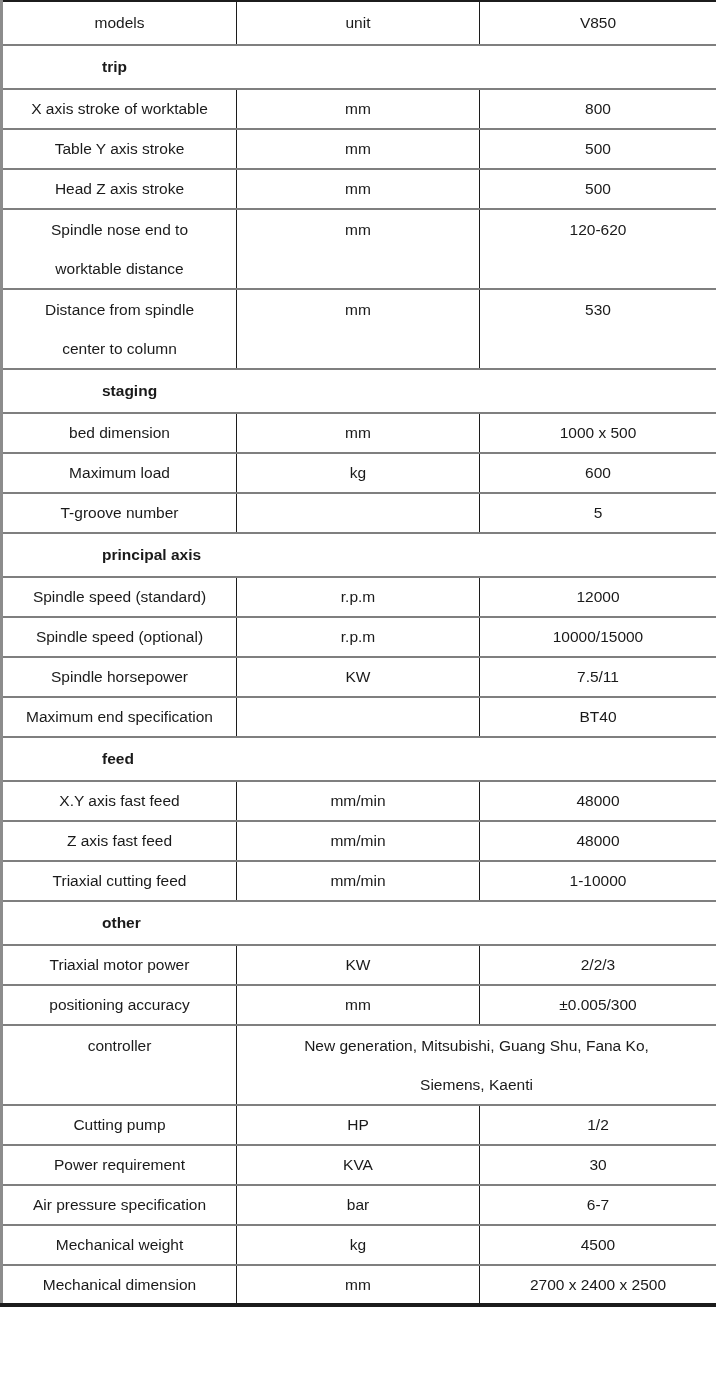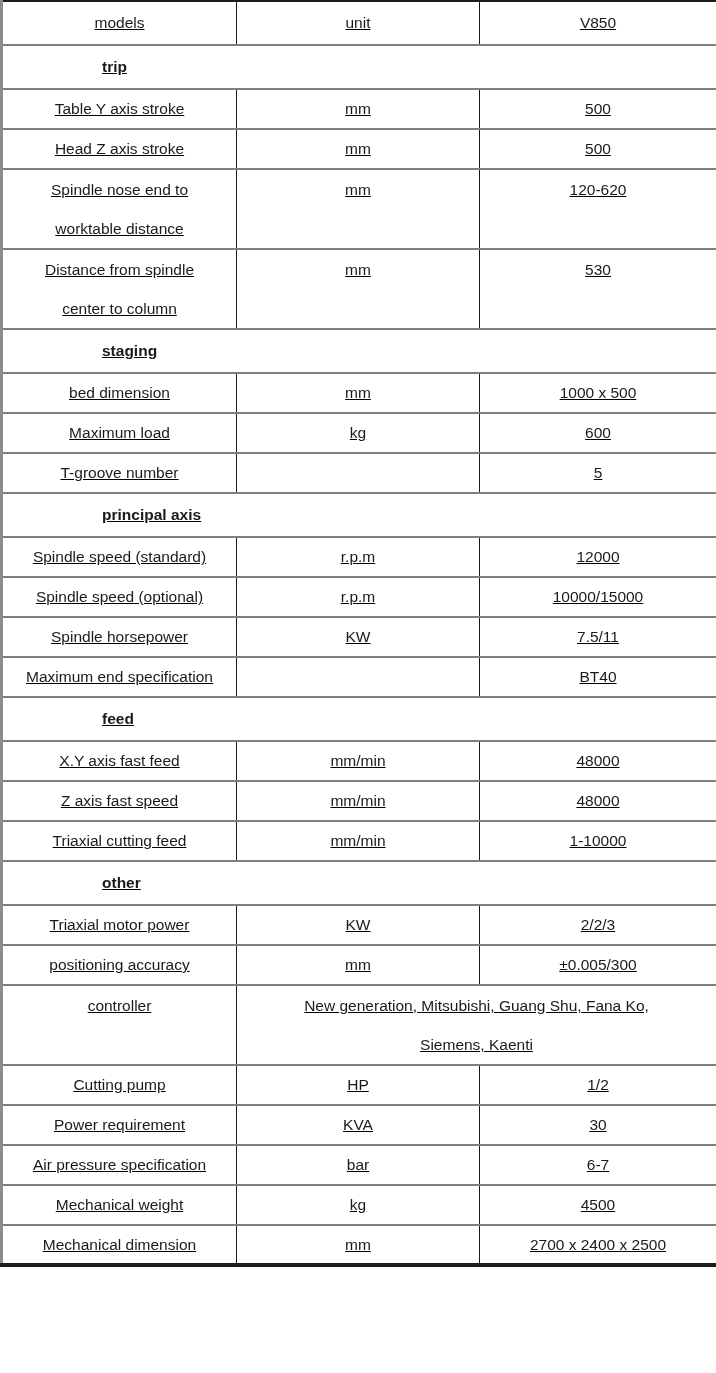--- a/index.html
+++ b/index.html
@@ -2,21 +2,20 @@
 <html><head>
 <meta charset="utf-8">
 <style>
   * { box-sizing: border-box; }
   html, body { margin: 0; padding: 0; background: #ffffff; }
   .page {
     width: 716px;
     height: 1373px;
     background: #ffffff;
     overflow: hidden;
-    text-decoration: underline;
   }
   table.spec-table {
     border-collapse: collapse;
     table-layout: fixed;
     width: 716px;
     font-family: "Liberation Sans", "DejaVu Sans", sans-serif;
     font-size: 15.5px;
     color: #1a1a1a;
     border-top: 2px solid #1c1c1c;
     border-right: 3px solid #1c1c1c;
@@ -61,20 +60,25 @@
       <tr class="header-row">
         <td class="vline">models</td>
         <td class="vline">unit</td>
         <td>V850</td>
       </tr>
 
     <tr class="section-row">
           <td class="section-cell" colspan="3">trip</td>
         </tr>
         <tr class="data-row">
+          <td class="vline">X axis stroke of worktable</td>
+          <td class="vline">mm</td>
+          <td>800</td>
+        </tr>
+        <tr class="data-row">
           <td class="vline">Table Y axis stroke</td>
           <td class="vline">mm</td>
           <td>500</td>
         </tr>
         <tr class="data-row">
           <td class="vline">Head Z axis stroke</td>
           <td class="vline">mm</td>
           <td>500</td>
         </tr>
         <tr class="data-row tall">
@@ -136,21 +140,21 @@
         </tr>
         <tr class="section-row">
           <td class="section-cell" colspan="3">feed</td>
         </tr>
         <tr class="data-row">
           <td class="vline">X.Y axis fast feed</td>
           <td class="vline">mm/min</td>
           <td>48000</td>
         </tr>
         <tr class="data-row">
-          <td class="vline">Z axis fast speed</td>
+          <td class="vline">Z axis fast feed</td>
           <td class="vline">mm/min</td>
           <td>48000</td>
         </tr>
         <tr class="data-row">
           <td class="vline">Triaxial cutting feed</td>
           <td class="vline">mm/min</td>
           <td>1-10000</td>
         </tr>
         <tr class="section-row">
           <td class="section-cell" colspan="3">other</td>

